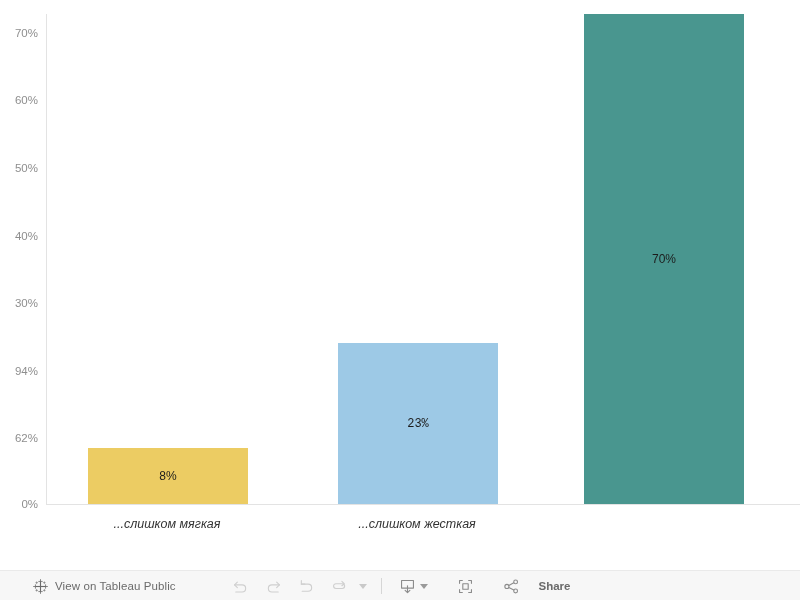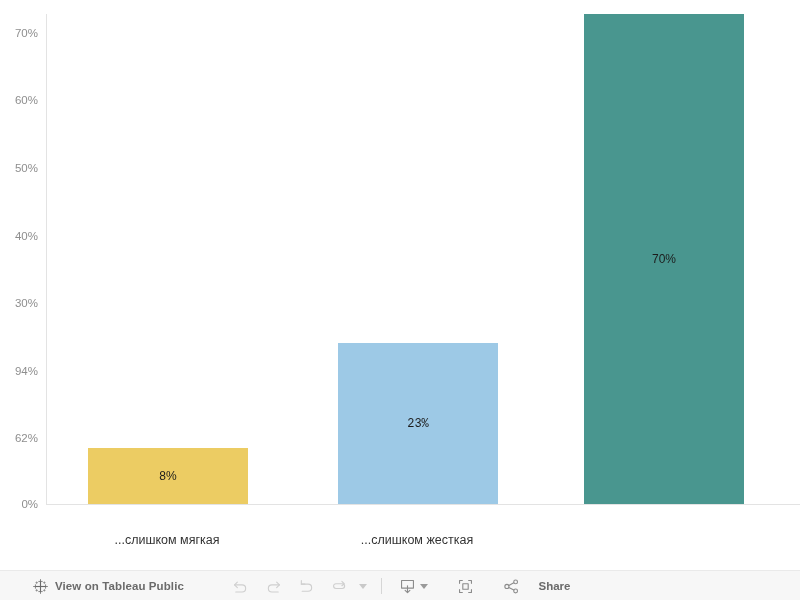--- a/index.html
+++ b/index.html
@@ -74,26 +74,27 @@
   
   #x-axis {
     position: absolute;
     left: 46px;
     top: 506px;
     width: 754px;
     height: 34px;
   }
   .x-tick {
     position: absolute;
-    top: 27px;
+    top: 11px;
     text-align: center;
     font-size: 12.5px;
     color: #333333;
     white-space: nowrap;
     transform: translateX(-50%);
+    font-style: italic;
   }
 
   
   #toolbar {
     position: absolute;
     left: 0;
     top: 570px;
     width: 800px;
     height: 30px;
     background: #f7f7f7;
@@ -105,21 +106,21 @@
   #tableau-link {
     display: flex;
     align-items: center;
     gap: 7px;
     margin-left: 33px;
     cursor: pointer;
     user-select: none;
   }
   #tableau-link .label {
     font-size: 11.5px;
-    font-weight: bold;
+    font-weight: normal;
     color: #6b6b6b;
     letter-spacing: .1px;
   }
 
   #toolbar-actions {
     position: absolute;
     left: 0;
     top: 0;
     width: 800px;
     height: 30px;

